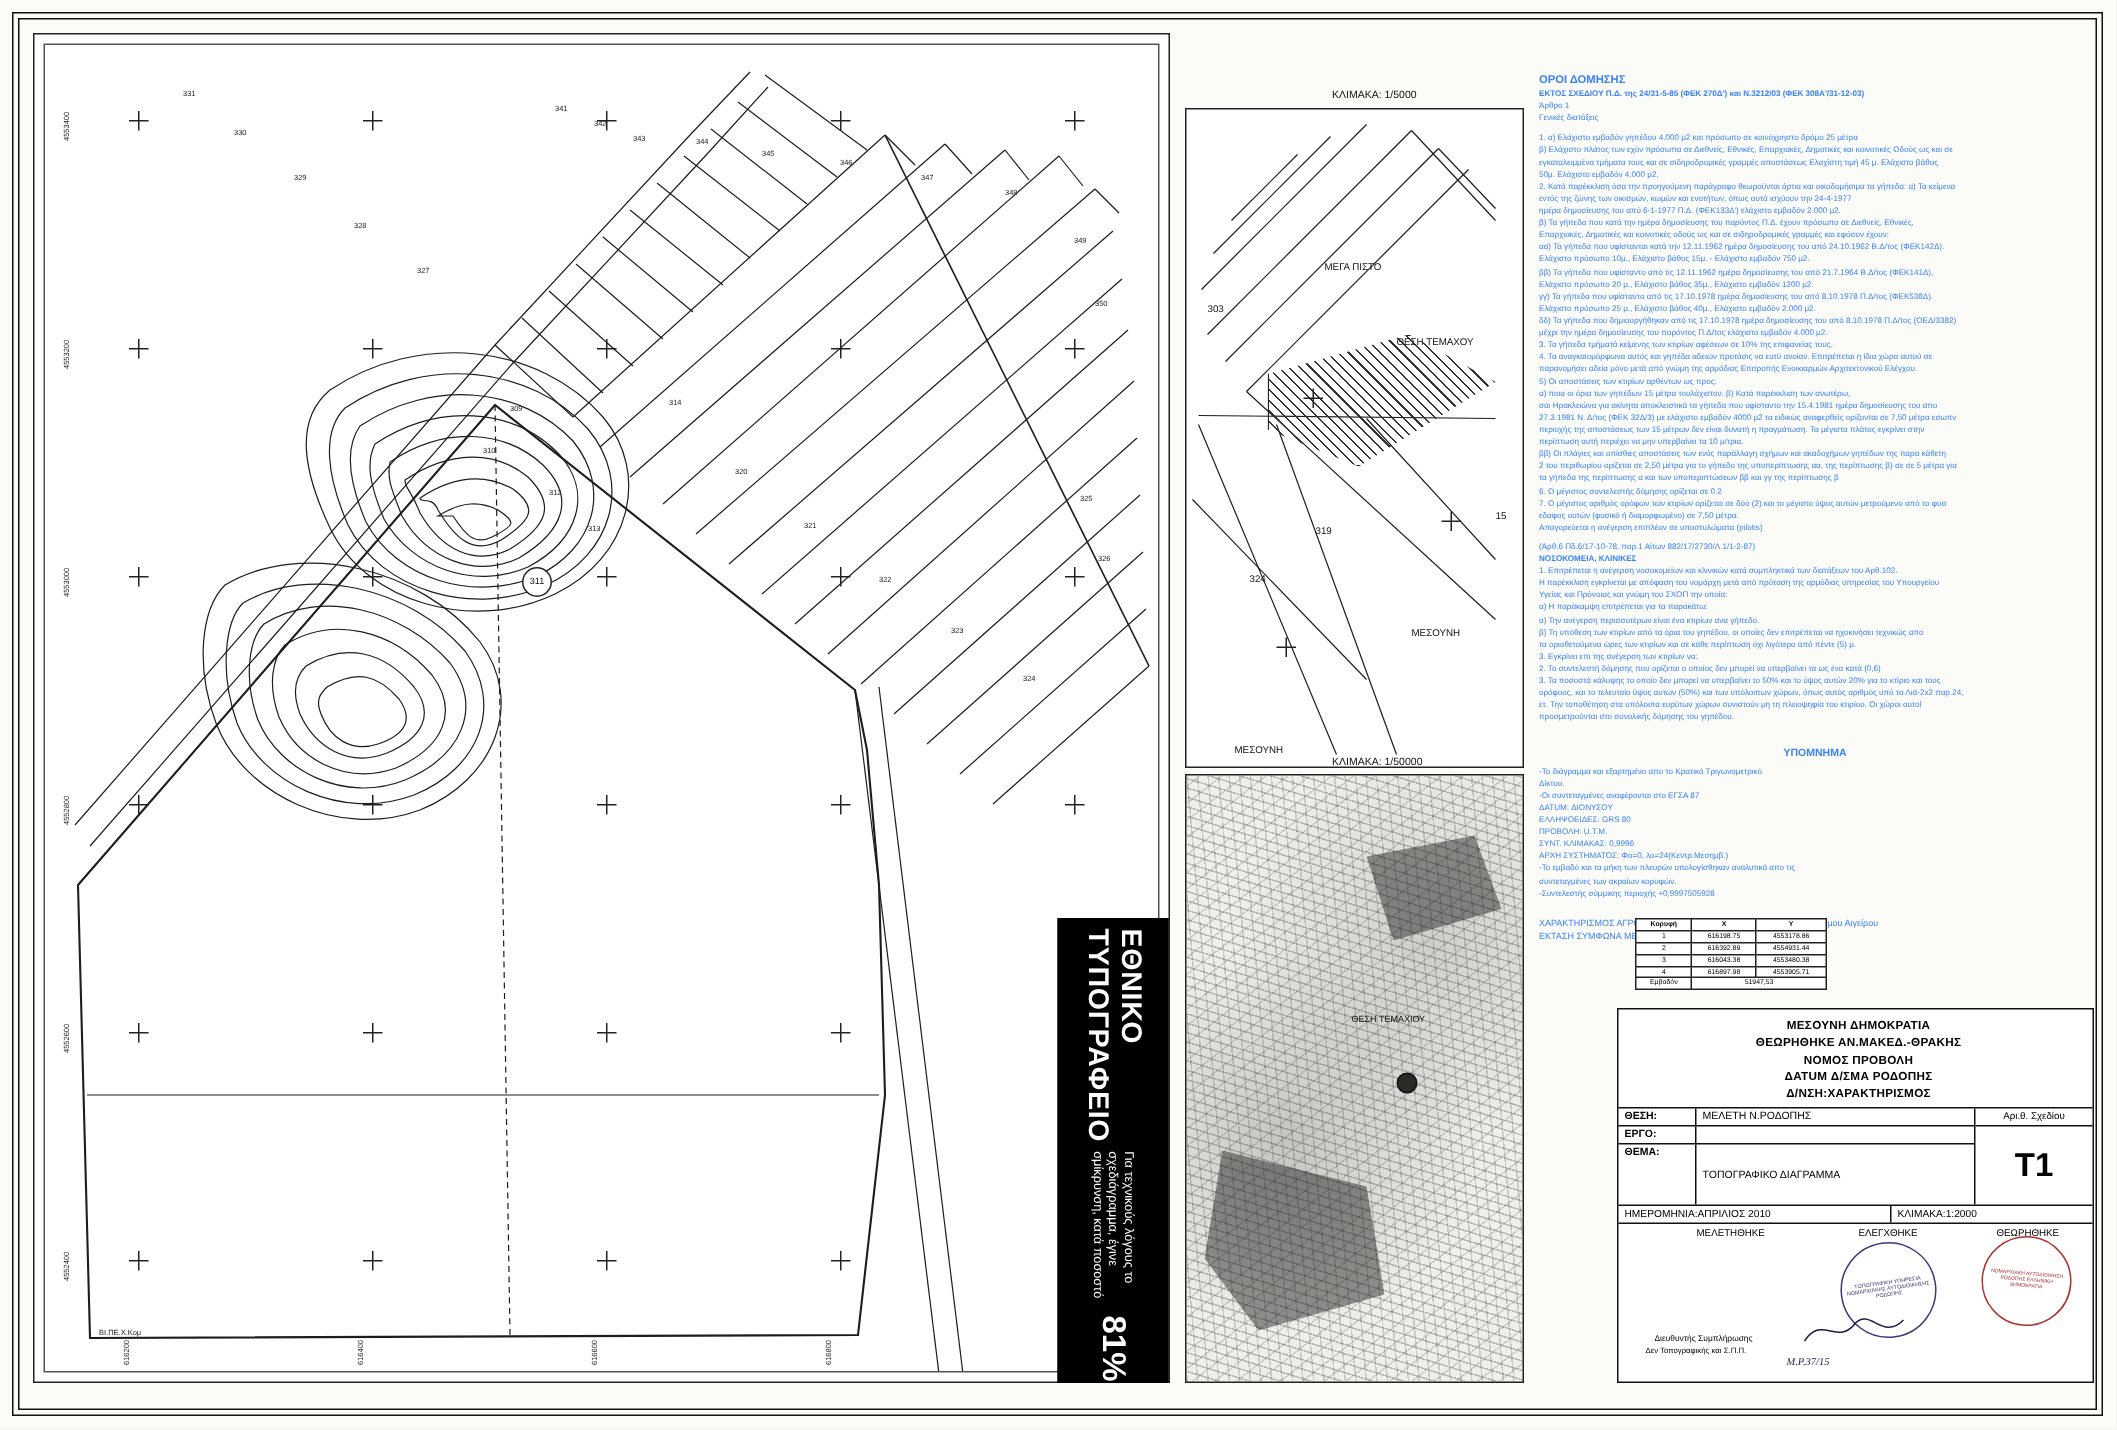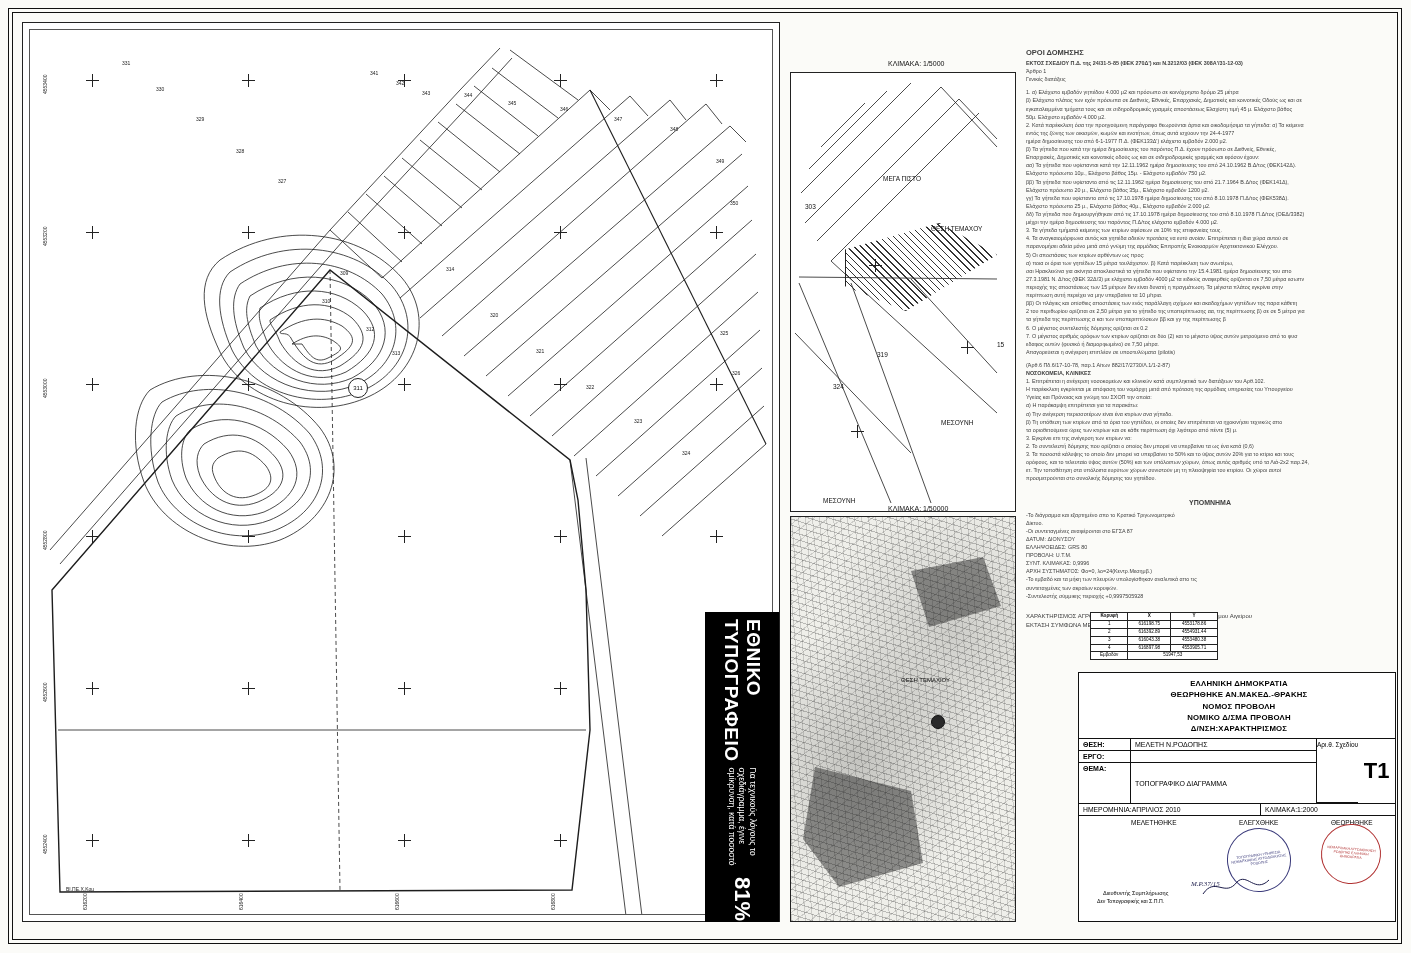--- a/index.html
+++ b/index.html
@@ -66,21 +66,21 @@
       repeating-linear-gradient(-38deg, rgba(80,80,80,.22) 0 1px, transparent 1px 9px),
       repeating-linear-gradient(85deg, rgba(40,40,40,.18) 0 1px, transparent 1px 7px),
       radial-gradient(circle at 30% 60%, rgba(0,0,0,.18), transparent 45%),
       radial-gradient(circle at 72% 28%, rgba(0,0,0,.14), transparent 40%);
   }
   .topo-dark{position:absolute;background:rgba(25,25,25,.45);}
   .topo-txt{position:absolute;font-size:6px;color:#111;white-space:nowrap;}
   .topo-circle{position:absolute;width:12px;height:12px;border:1px solid #111;border-radius:50%;background:#2a2a2a;}
   
   #notes{
-    position:absolute;left:1026px;top:48px;width:368px;height:610px;color:#404040;
+    position:absolute;left:1026px;top:48px;width:368px;height:610px;color:#3b82f6;
   }
   #notes h4{margin:0 0 2px 0;font-size:7.5px;font-weight:bold;}
   #notes .line{font-size:5.4px;line-height:1.5;white-space:normal;}
   #notes .line.b{font-weight:bold;}
   #notes .blk{margin-bottom:5px;}
   
   #coordtable{
     position:absolute;left:1090px;top:612px;width:128px;border:1px solid #222;background:#fff;
     font-size:4.6px;border-collapse:collapse;
   }
@@ -426,63 +426,63 @@
     </tr>
     <tr>
       <td>Εμβαδόν</td>
       <td colspan="2">51947,53</td>
     </tr>
   </tbody>
     </table>
 
   <div id="titleblock">
     <div class="tb-head">
-      <div>ΕΛΛΗΝΙΚΗ ΔΗΜΟΚΡΑΤΙΑ</div>
+      <div>ΜΕΣΟΥΝΗ ΔΗΜΟΚΡΑΤΙΑ</div>
       <div>ΘΕΩΡΗΘΗΚΕ ΑΝ.ΜΑΚΕΔ.-ΘΡΑΚΗΣ</div>
       <div>ΝΟΜΟΣ ΠΡΟΒΟΛΗ</div>
-      <div>ΝΟΜΙΚΟ Δ/ΣΜΑ ΠΡΟΒΟΛΗ</div>
+      <div>ΔΑΤUM Δ/ΣΜΑ ΡΟΔΟΠΗΣ</div>
       <div>Δ/ΝΣΗ:ΧΑΡΑΚΤΗΡΙΣΜΟΣ</div>
     </div>
 
     <div style="display:flex;border-top:1px solid #111;">
       <div style="flex:1">
         <div class="tb-row" style="border-top:none">
           <div class="tb-cell tb-label">ΘΕΣΗ:</div>
           <div class="tb-cell tb-val">ΜΕΛΕΤΗ Ν.ΡΟΔΟΠΗΣ</div>
         </div>
         <div class="tb-row">
           <div class="tb-cell tb-label">ΕΡΓΟ:</div>
           <div class="tb-cell tb-val"></div>
         </div>
         <div class="tb-row" style="height:40px">
           <div class="tb-cell tb-label">ΘΕΜΑ:</div>
           <div class="tb-cell tb-val" style="display:flex;align-items:center">ΤΟΠΟΓΡΑΦΙΚΟ ΔΙΑΓΡΑΜΜΑ</div>
         </div>
       </div>
-      <div class="tb-right" style="display:flex;flex-direction:row;">
+      <div class="tb-right" style="display:flex;flex-direction:column;">
         <div style="padding:2px 0;border-bottom:1px solid #111">Αρι.θ.  Σχεδίου</div>
         <div class="tb-bignum" style="flex:1;display:flex;align-items:center;justify-content:center">Τ1</div>
       </div>
     </div>
 
     <div class="tb-date">
       <div class="c1">ΗΜΕΡΟΜΗΝΙΑ:ΑΠΡΙΛΙΟΣ 2010</div>
       <div class="c2">ΚΛΙΜΑΚΑ:1:2000</div>
     </div>
 
     <div class="tb-sig">
       <div class="slabel" style="left:52px;top:3px">ΜΕΛΕΤΗΘΗΚΕ</div>
       <div class="slabel" style="left:160px;top:3px">ΕΛΕΓΧΘΗΚΕ</div>
       <div class="slabel" style="left:252px;top:3px">ΘΕΩΡΗΘΗΚΕ</div>
 
       <div class="stamp" style="left:148px;top:12px;width:64px;height:64px">ΤΟΠΟΓΡΑΦΙΚΗ ΥΠΗΡΕΣΙΑ ΝΟΜΑΡΧΙΑΚΗΣ ΑΥΤΟΔΙΟΙΚΗΣΗΣ ΡΟΔΟΠΗΣ</div>
       <div class="stamp2" style="left:242px;top:8px;width:60px;height:60px">ΝΟΜΑΡΧΙΑΚΗ ΑΥΤΟΔΙΟΙΚΗΣΗ ΡΟΔΟΠΗΣ ΕΛΛΗΝΙΚΗ ΔΗΜΟΚΡΑΤΙΑ</div>
 
       <div class="slabel" style="left:24px;top:74px;font-size:5.6px">Διευθυντής Συμπλήρωσης</div>
       <div class="slabel" style="left:18px;top:82px;font-size:5.2px">Δεν Τοπογραφικής και Σ.Π.Π.</div>
-      <div class="handwrite" style="left:112px;top:64px">Μ.Ρ.37/15</div>
+      <div class="handwrite" style="left:112px;top:88px">Μ.Ρ.37/15</div>
       <svg width="80" height="30" style="position:absolute;left:120px;top:56px">
         <path d="M4 22 C16 4 26 26 38 10 C48 0 56 22 70 8" stroke="#1c1c4a" fill="none" stroke-width="1"></path>
       </svg>
     </div>
   </div>
 
 </div>
 
 </body></html>

